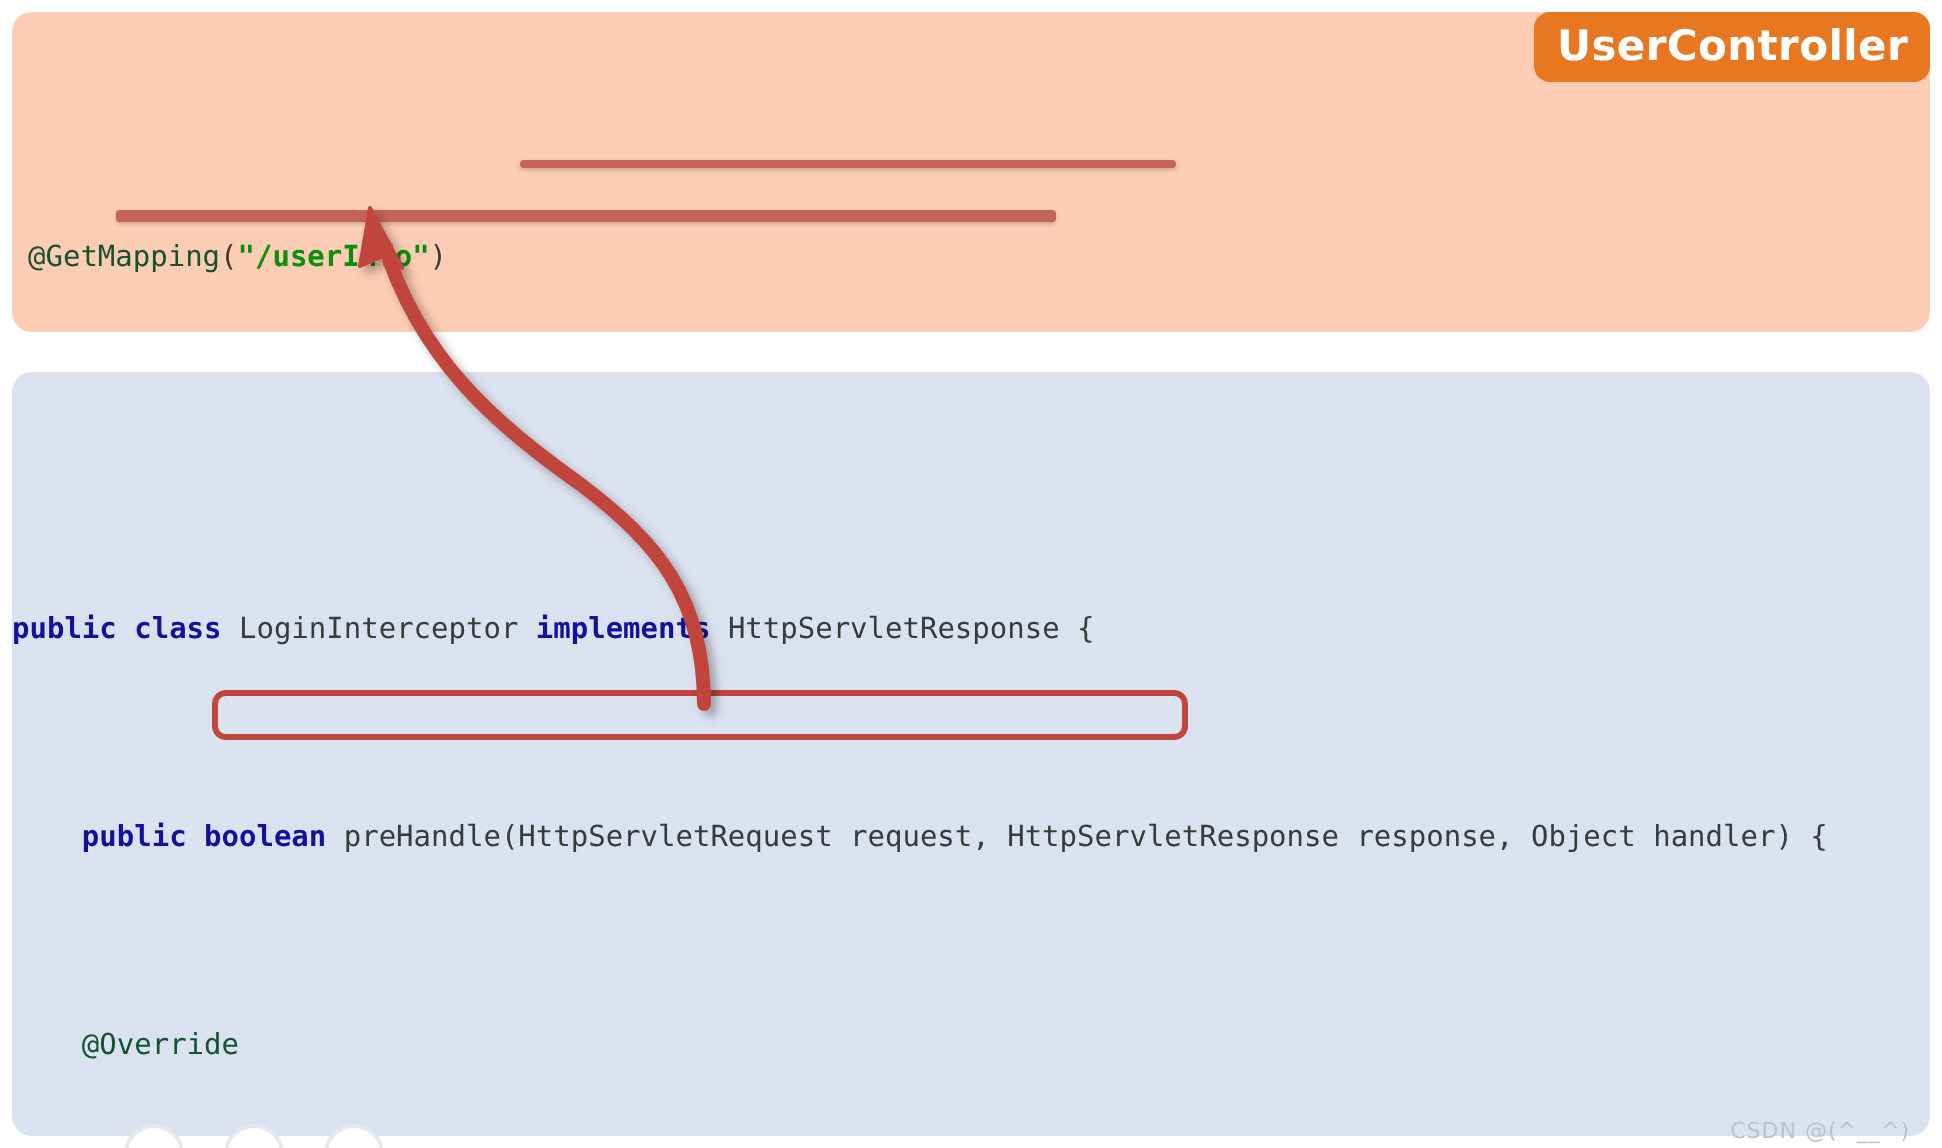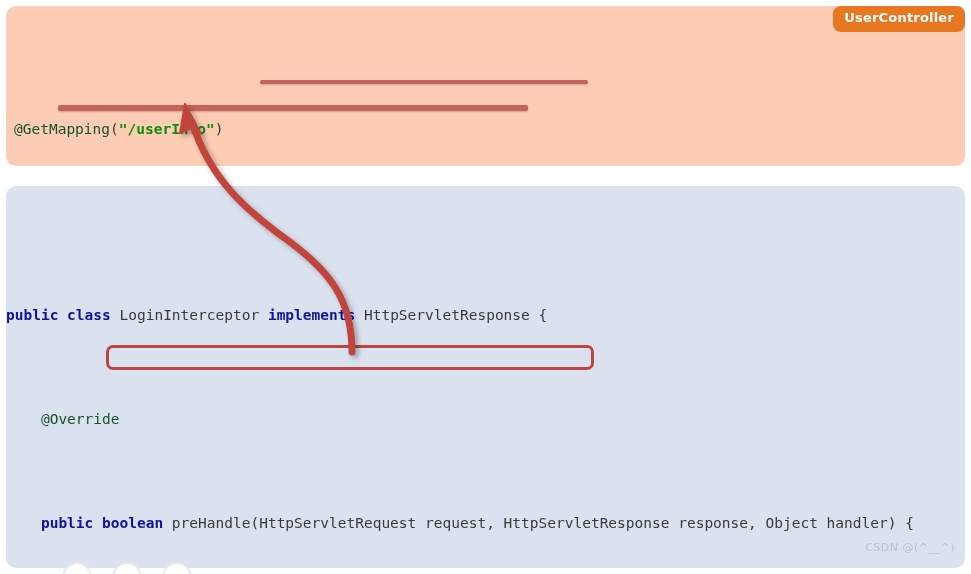--- a/index.html
+++ b/index.html
@@ -42,21 +42,21 @@
 
   
   #controller-badge {
     position: absolute;
     top: 6px;
     right: 6px;
     background: #e87722;
     color: #ffffff;
     font-family: "DejaVu Sans", "Liberation Sans", sans-serif;
     font-weight: bold;
-    font-size: 13px;
+    font-size: 21px;
     letter-spacing: 0.2px;
     padding: 5px 11px 6px 11px;
     border-radius: 8px;
     line-height: 1.15;
     white-space: nowrap;
   }
 
   
   .code {
     position: absolute;
@@ -108,21 +108,21 @@
     top: 0;
     width: 971px;
     height: 574px;
     pointer-events: none;
   }
 
   
   #watermark {
     position: absolute;
     right: 16px;
-    bottom: 20px;
+    bottom: 2px;
     font-family: "DejaVu Sans", "Liberation Sans", sans-serif;
     font-size: 11px;
     color: #b9c2d2;
     letter-spacing: 0.5px;
   }
 
   
   #bottom-dots {
     position: absolute;
     left: 0;
@@ -162,23 +162,23 @@
 
   <div class="strike" id="strike-1"></div>
   <div class="strike" id="strike-2"></div>
 
   <div class="panel" id="panel-interceptor"></div>
 
   <div class="code" id="code-interceptor">
 
     <span class="ln"><span class="kw">public class</span><span class="plain"> LoginInterceptor </span><span class="kw">implements</span><span class="plain"> HttpServletResponse {</span></span>
 
+    <span class="ln"><span class="plain">    </span><span class="kw">public boolean</span><span class="plain"> preHandle(HttpServletRequest request, HttpServletResponse response, Object handler) {</span></span>
+
     <span class="ln"><span class="plain">    </span><span class="anno">@Override</span></span>
-
-    <span class="ln"><span class="plain">    </span><span class="kw">public boolean</span><span class="plain"> preHandle(HttpServletRequest request, HttpServletResponse response, Object handler) {</span></span>
 
     
 
     
 
     
 
     
 
     

